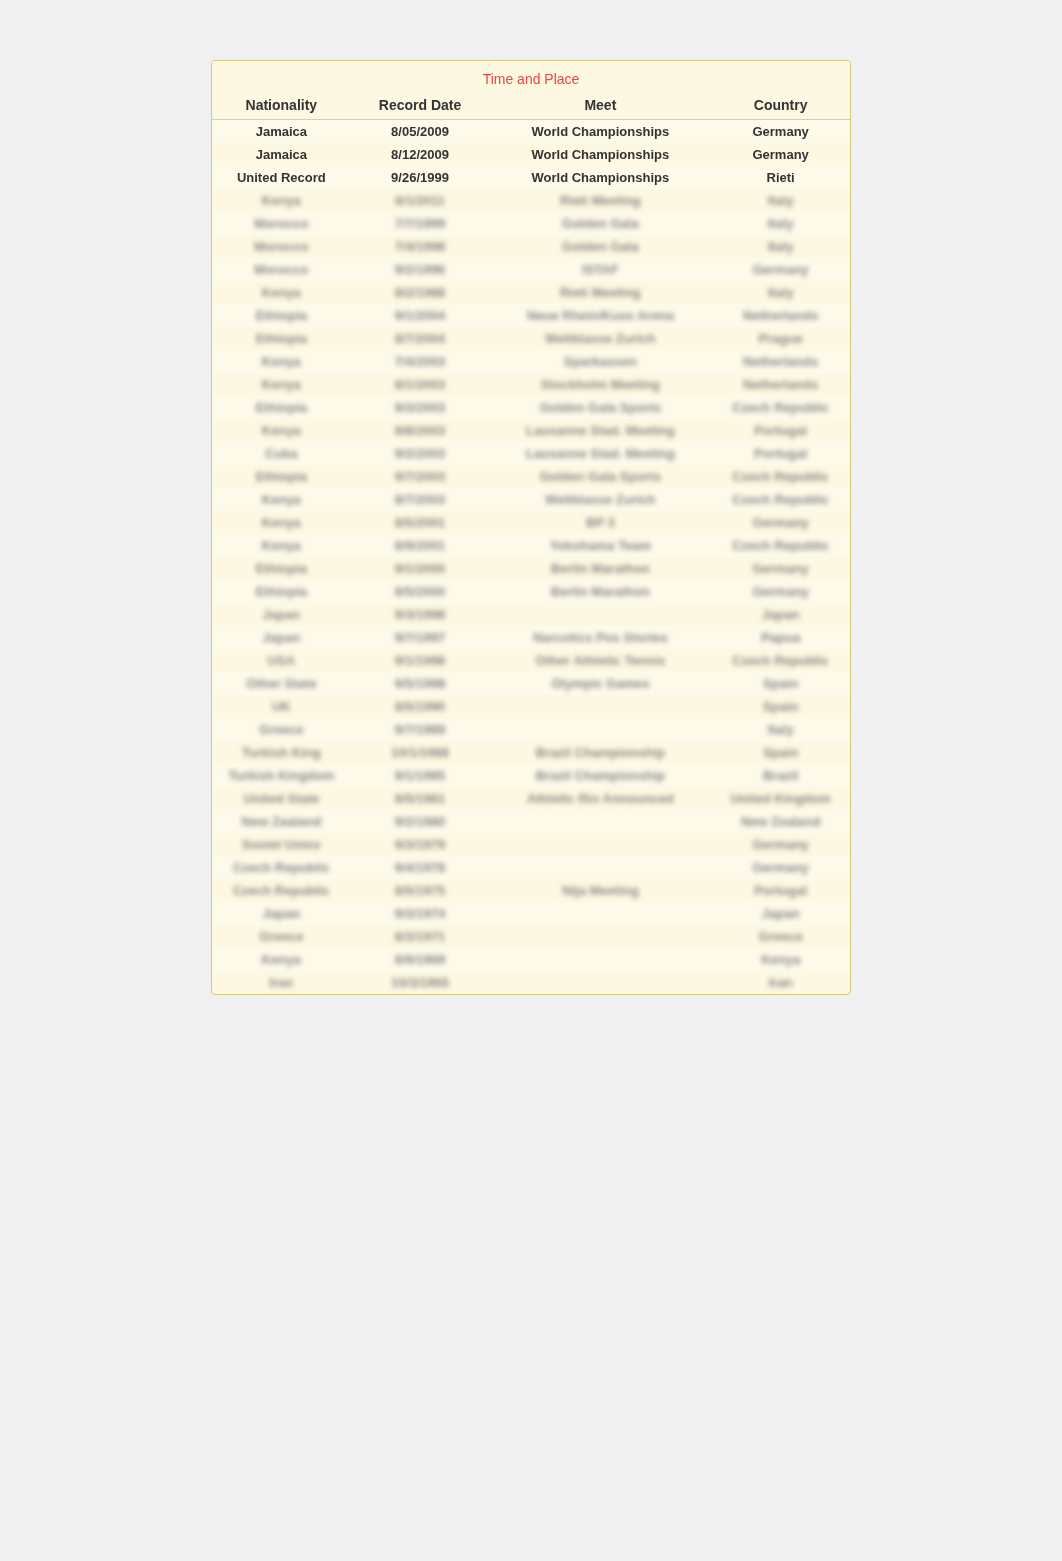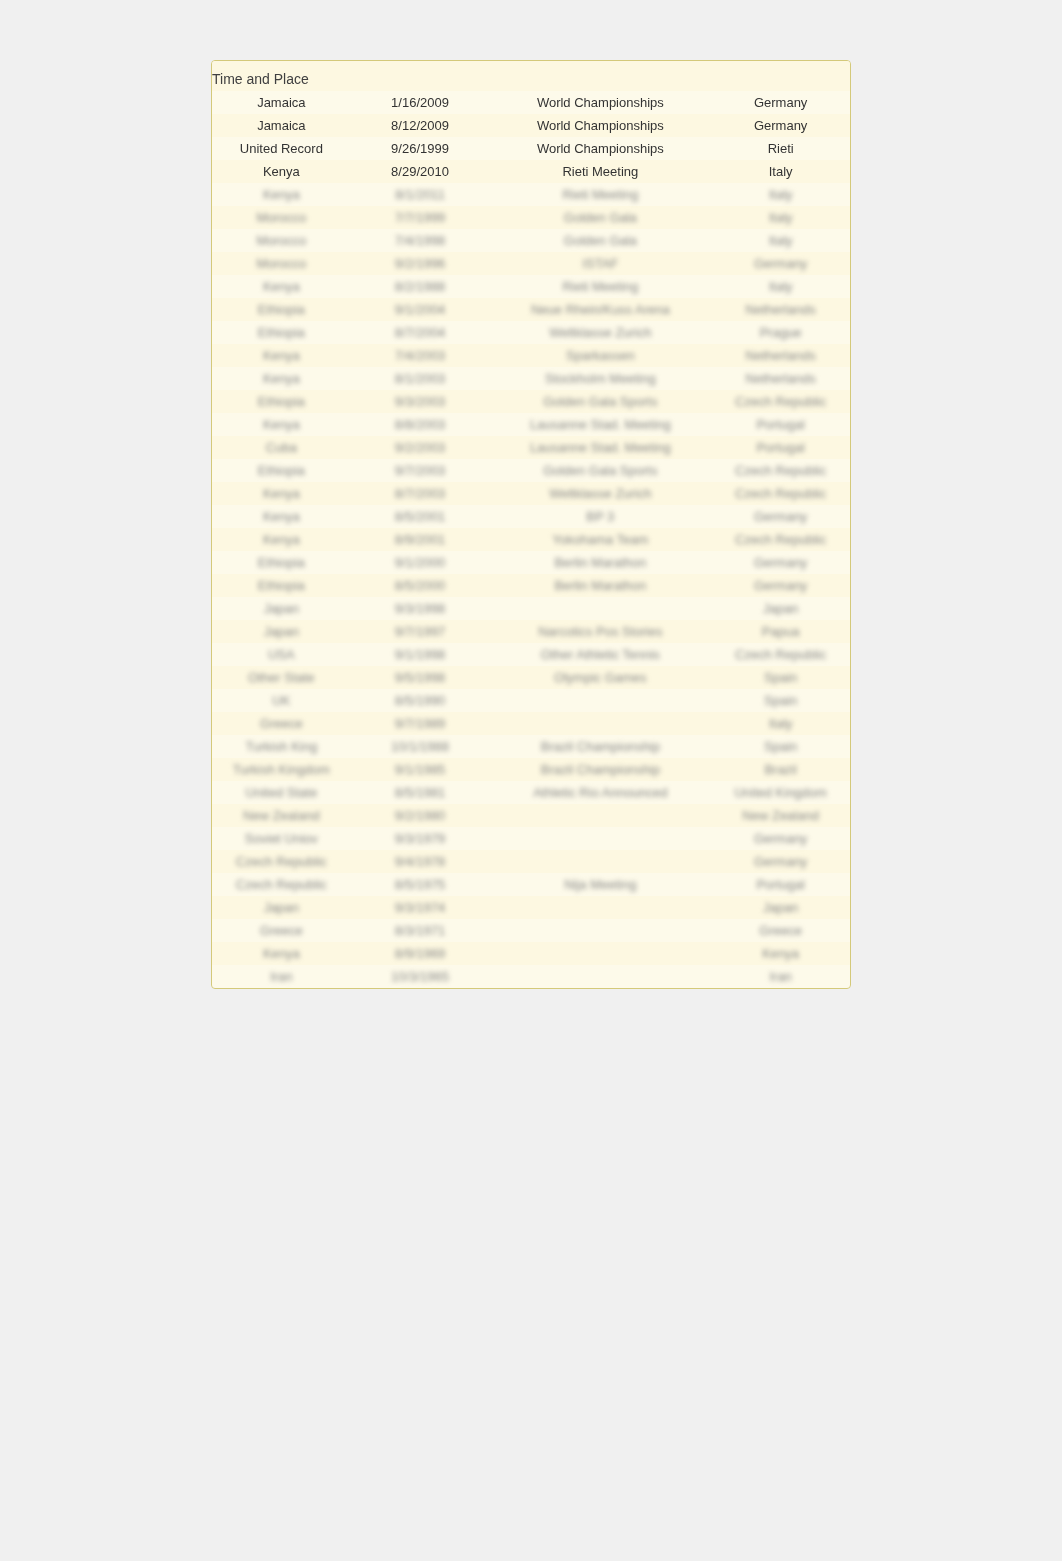--- a/index.html
+++ b/index.html
@@ -14,44 +14,45 @@
       padding: 60px 20px;
     }
     .table-container {
       background: #fdf8e1;
       border: 1px solid #d4c97a;
       border-radius: 4px;
       width: 640px;
       overflow: hidden;
     }
     .section-header {
-      text-align: left;
+      text-align: center;
       padding: 10px 0 4px 0;
       font-size: 14px;
-      color: #404040;
+      color: #ef4444;
       background: #fdf8e1;
     }
     .col-headers {
       display: grid;
       grid-template-columns: 1fr 1fr 1.6fr 1fr;
       background: #fdf8e1;
       border-bottom: 1px solid #ccc;
       padding: 4px 0;
     }
     .col-header {
       text-align: center;
       font-weight: bold;
       font-size: 14px;
       color: #333;
       padding: 2px 4px;
     }
     .data-row {
       display: grid;
       grid-template-columns: 1fr 1fr 1.6fr 1fr;
       padding: 2px 0;
+      font-weight: bold;
     }
     .data-row:nth-child(odd) {
       background: rgba(255,255,255,0.3);
     }
     .cell {
       text-align: center;
       padding: 2px 4px;
       font-size: 13px;
       color: #333;
       white-space: nowrap;
@@ -62,46 +63,46 @@
       filter: blur(2.5px);
       color: #888;
       user-select: none;
     }
   </style>
 </head>
 <body>
 
 <div class="table-container">
   <div class="section-header">Time and Place</div>
+  <div class="col-headers">
+    <div class="col-header">Nationality</div>
+    <div class="col-header">Record Date</div>
+    <div class="col-header">Meet</div>
+    <div class="col-header">Country</div>
+  </div>
   <div id="table-body">
       <div class="data-row">
         <div class="cell">Jamaica</div>
-        <div class="cell">1/16/2009</div>
+        <div class="cell">8/05/2009</div>
         <div class="cell">World Championships</div>
         <div class="cell">Germany</div>
       </div>
       <div class="data-row">
         <div class="cell">Jamaica</div>
         <div class="cell">8/12/2009</div>
         <div class="cell">World Championships</div>
         <div class="cell">Germany</div>
       </div>
       <div class="data-row">
         <div class="cell">United Record</div>
         <div class="cell">9/26/1999</div>
         <div class="cell">World Championships</div>
         <div class="cell">Rieti</div>
       </div>
       <div class="data-row">
-        <div class="cell">Kenya</div>
-        <div class="cell">8/29/2010</div>
-        <div class="cell">Rieti Meeting</div>
-        <div class="cell">Italy</div>
-      </div>
-      <div class="data-row">
         <div class="cell blurred">Kenya</div>
         <div class="cell blurred">8/1/2011</div>
         <div class="cell blurred">Rieti Meeting</div>
         <div class="cell blurred">Italy</div>
       </div>
       <div class="data-row">
         <div class="cell blurred">Morocco</div>
         <div class="cell blurred">7/7/1999</div>
         <div class="cell blurred">Golden Gala</div>
         <div class="cell blurred">Italy</div>

